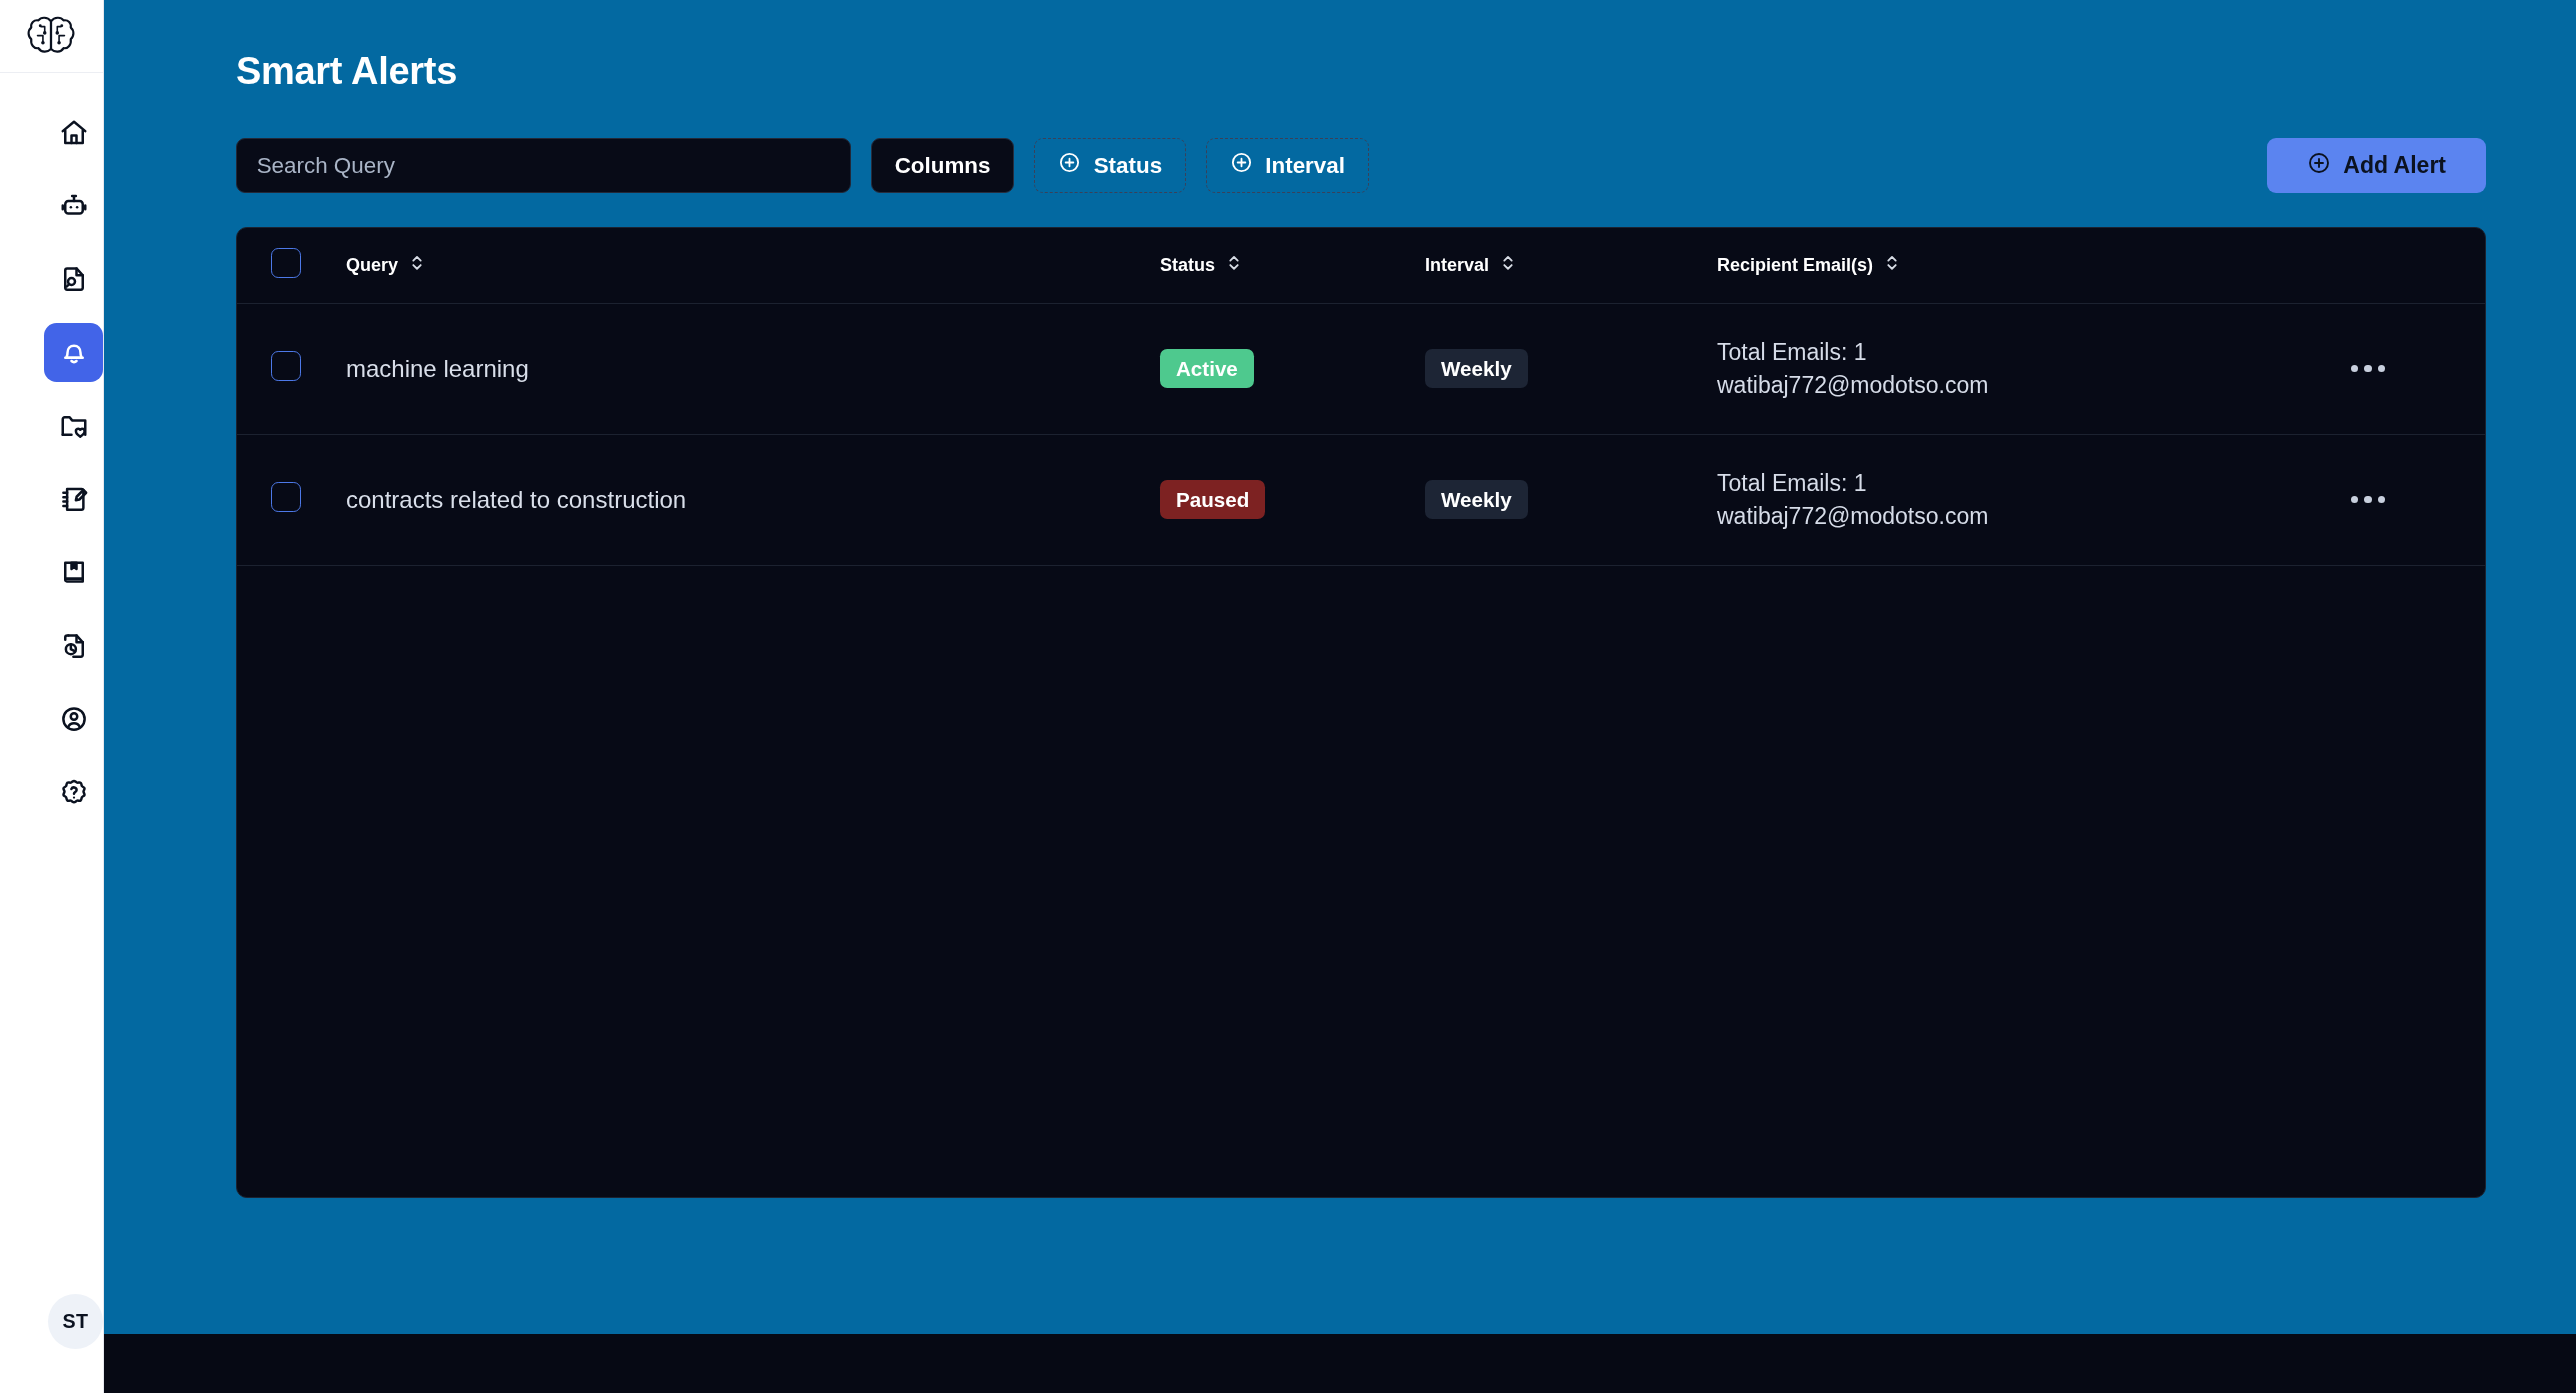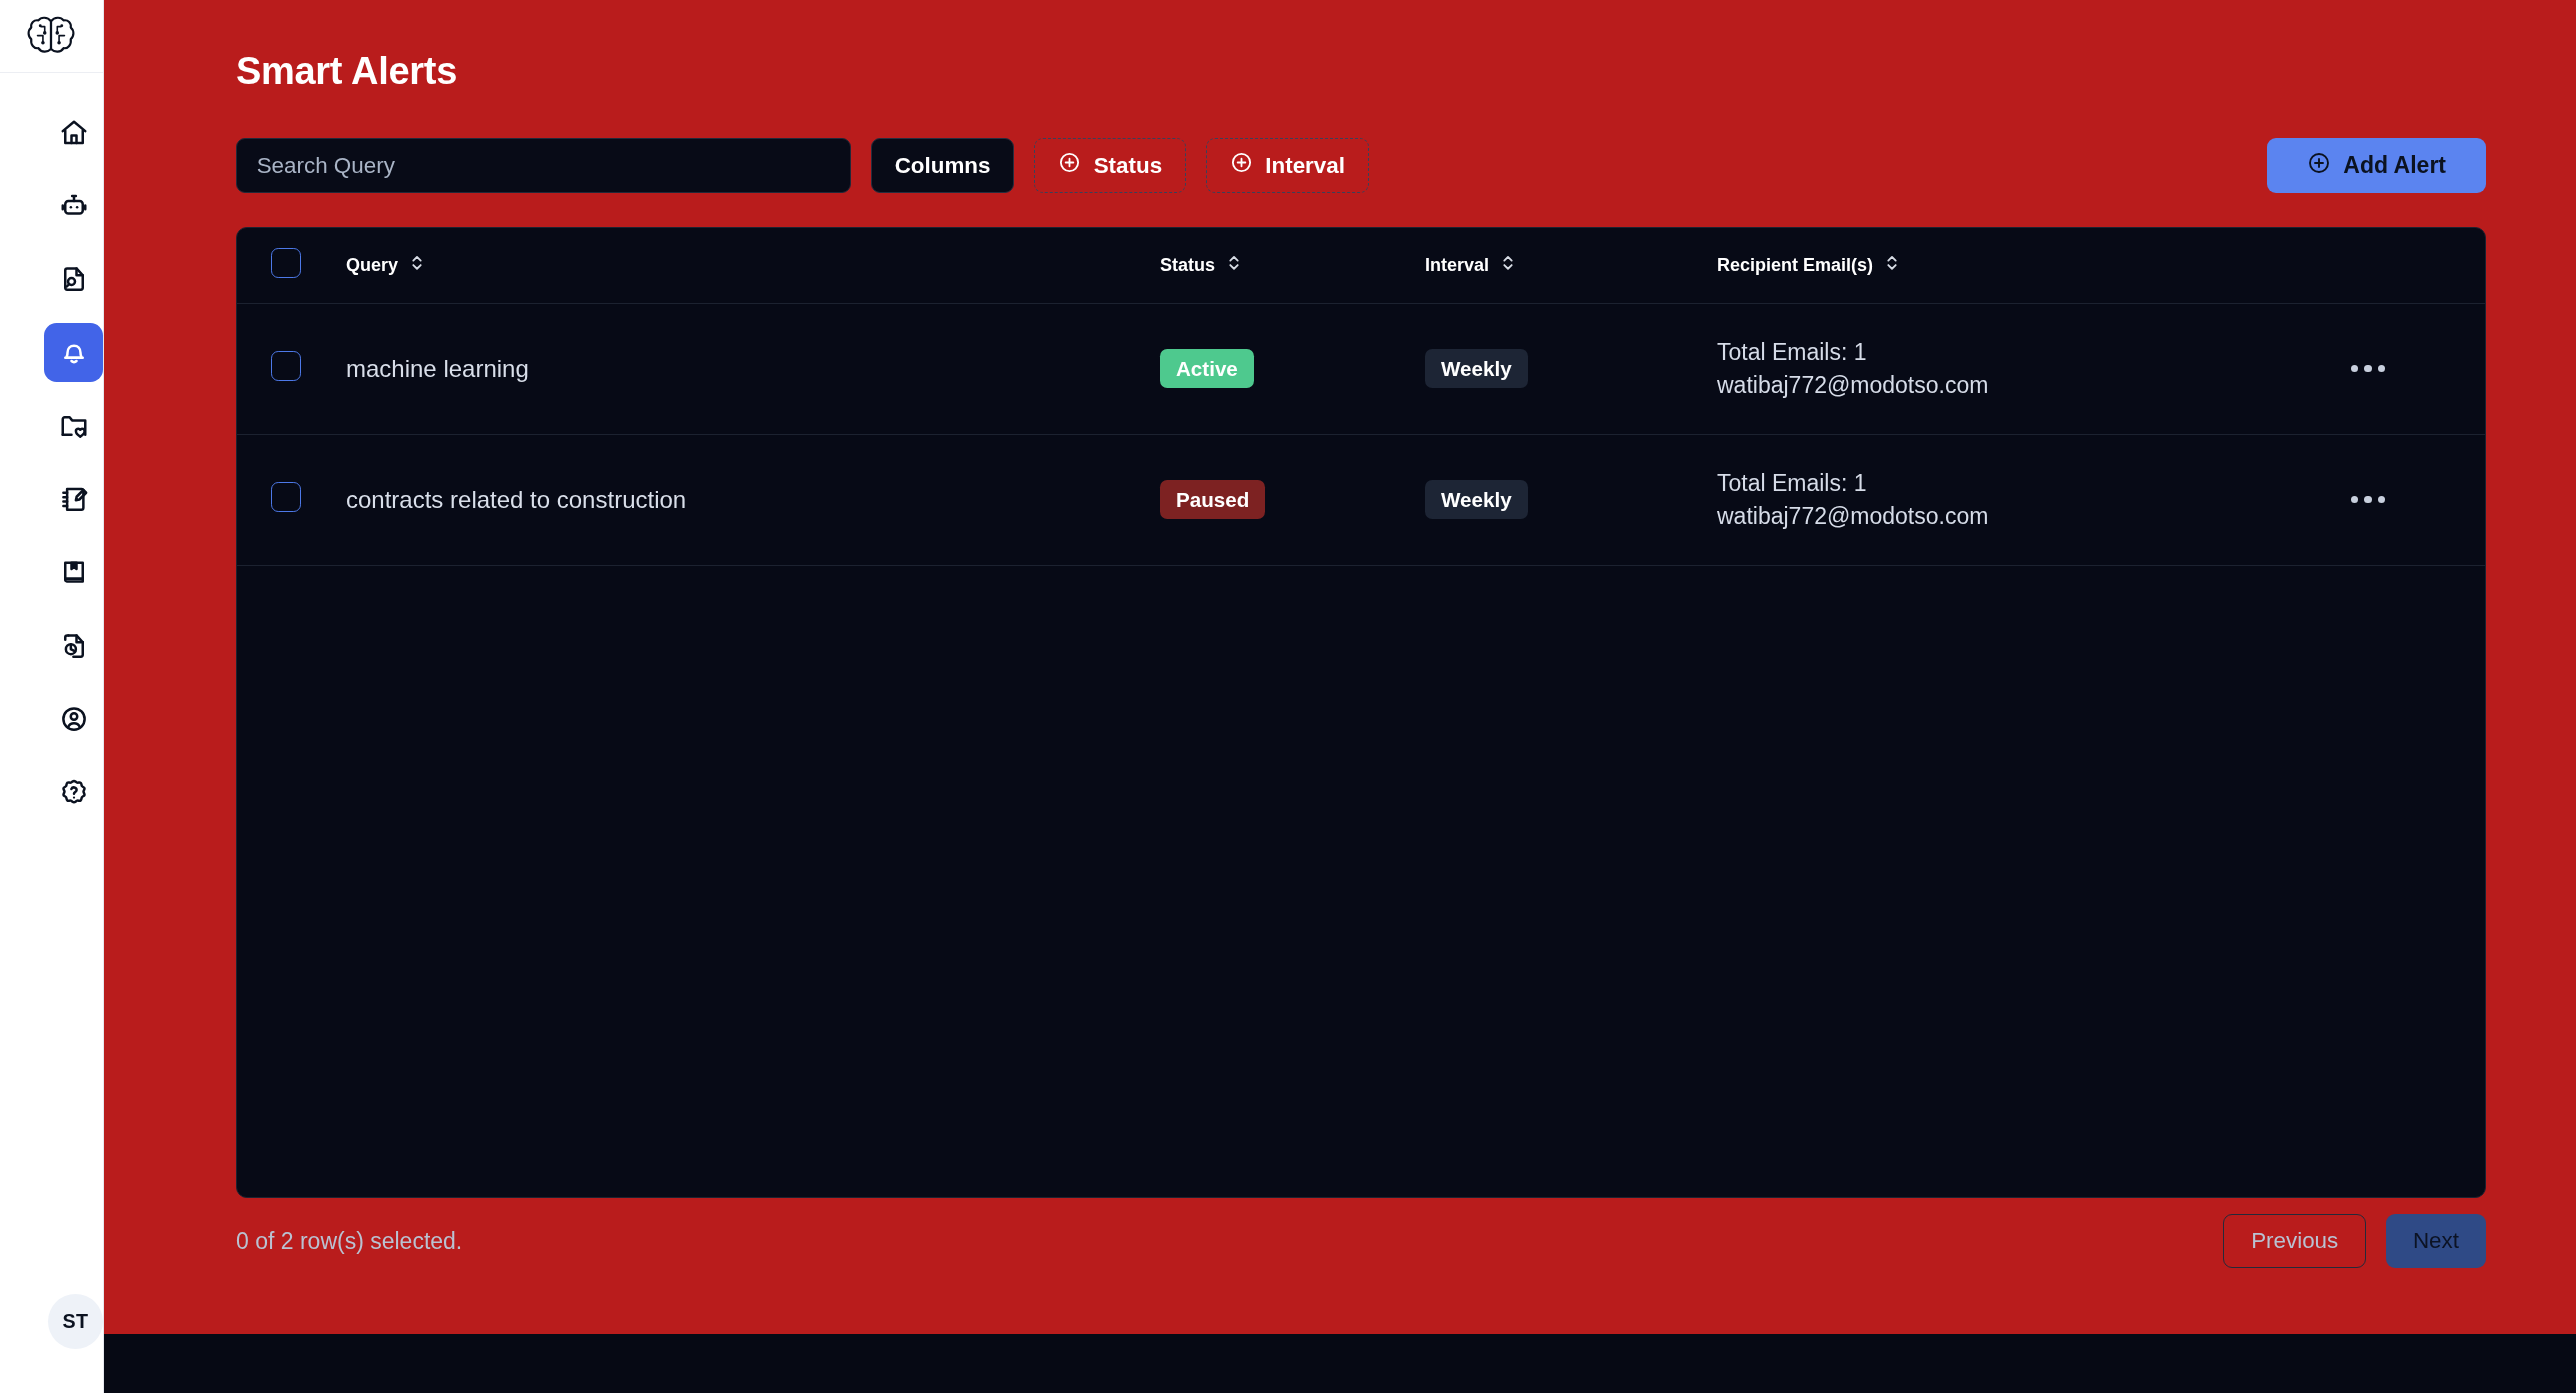--- a/index.html
+++ b/index.html
@@ -40,21 +40,21 @@
     margin-top: auto; margin-bottom: 45px;
     width: 55px; height: 55px; border-radius: 50%;
     background: #eef2f8; color: #0b1220;
     display: flex; align-items: center; justify-content: center;
     font-size: 19.7px; font-weight: 600; letter-spacing: 0.4px;
   }
 
   
   .main {
     flex: 1 1 auto; height: 1334px; position: relative;
-    background: #b91c1c; color: #e8edf6;
+    background: #0369a1; color: #e8edf6;
     padding: 0 43px 0 27px;
   }
   .page-title {
     font-size: 38px; font-weight: 700; color: #ffffff;
     letter-spacing: -0.3px;
     padding: 50px 0 0 105px;
   }
 
   
   .toolbar {
@@ -457,23 +457,16 @@
                   <i></i>
                   <i></i>
                   <i></i>
                 </span>
             </td>
           </tr>
         </tbody>
       </table>
     </div>
 
-    <div class="footer">
-      <div class="rows-selected">0 of 2 row(s) selected.</div>
-      <div class="pager">
-        <button class="btn-prev">Previous</button>
-        <button class="btn-next">Next</button>
-      </div>
-    </div>
 
   </main>
 </div>
 
 
 </body></html>

